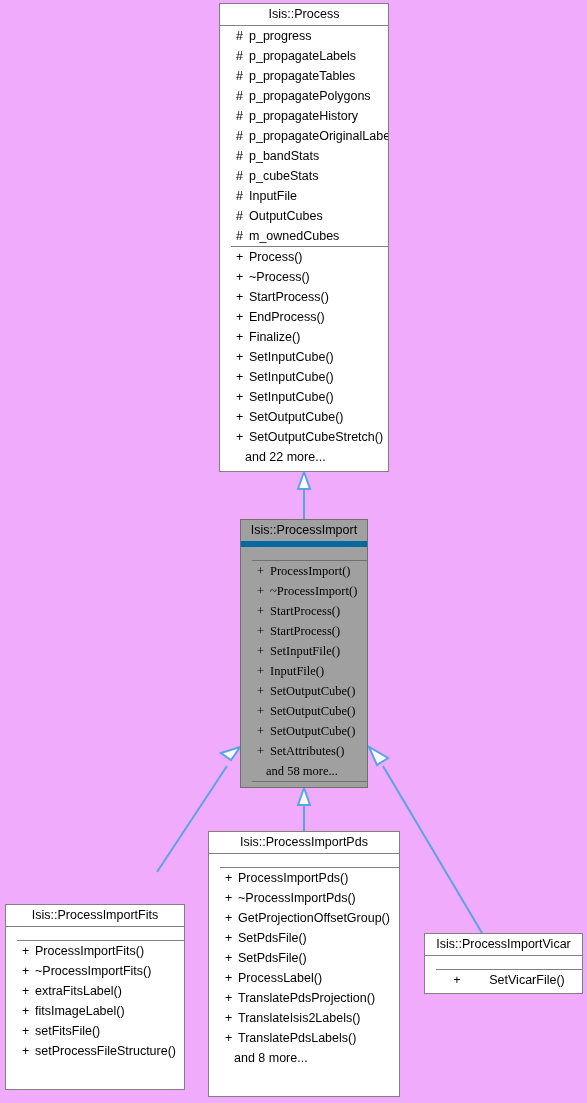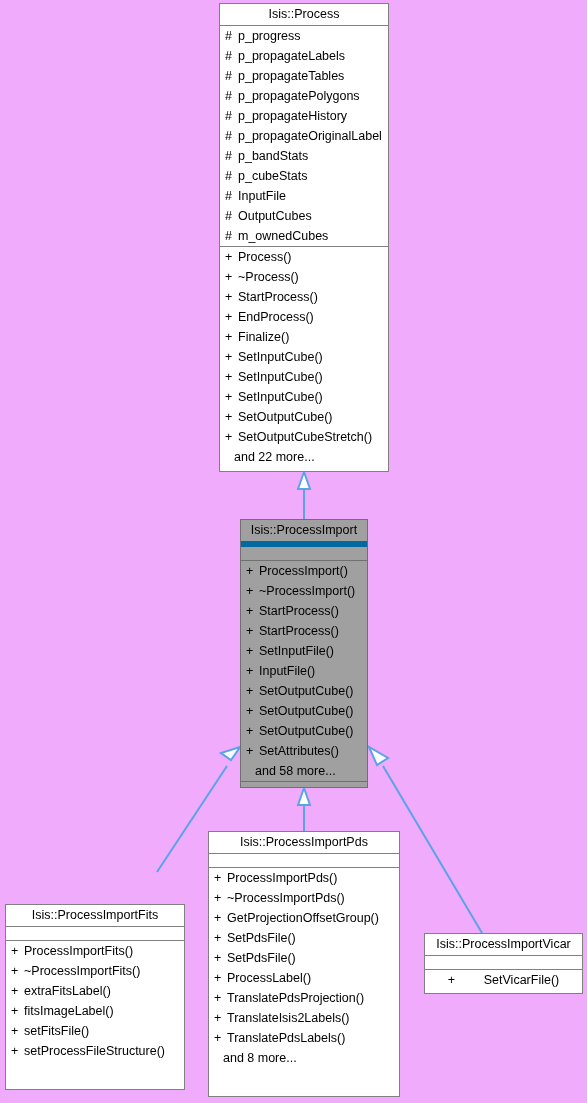--- a/index.html
+++ b/index.html
@@ -45,23 +45,25 @@
     line-height: 14px;
     white-space: nowrap;
   }
   .uml-box.highlight .uml-title {
     border-bottom: 6px solid #0369a1;
   }
   .uml-section {
     box-sizing: border-box;
     border-bottom: 1px solid #808080;
     padding: 0;
+    margin-left: 11px;
   }
   .uml-box.highlight .uml-section {
     border-bottom: 1px solid #707070;
+    font-family: Liberation Serif, serif;
   }
   .uml-section.last {
     border-bottom: none;
   }
   .uml-section.empty {
     height: 14px;
   }
   .uml-row {
     display: block;
     font-size: 12.5px;

